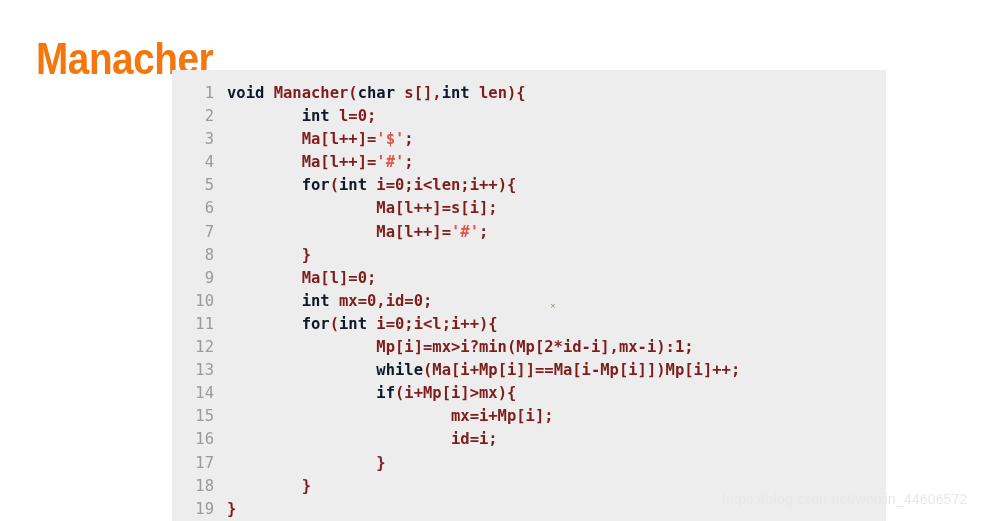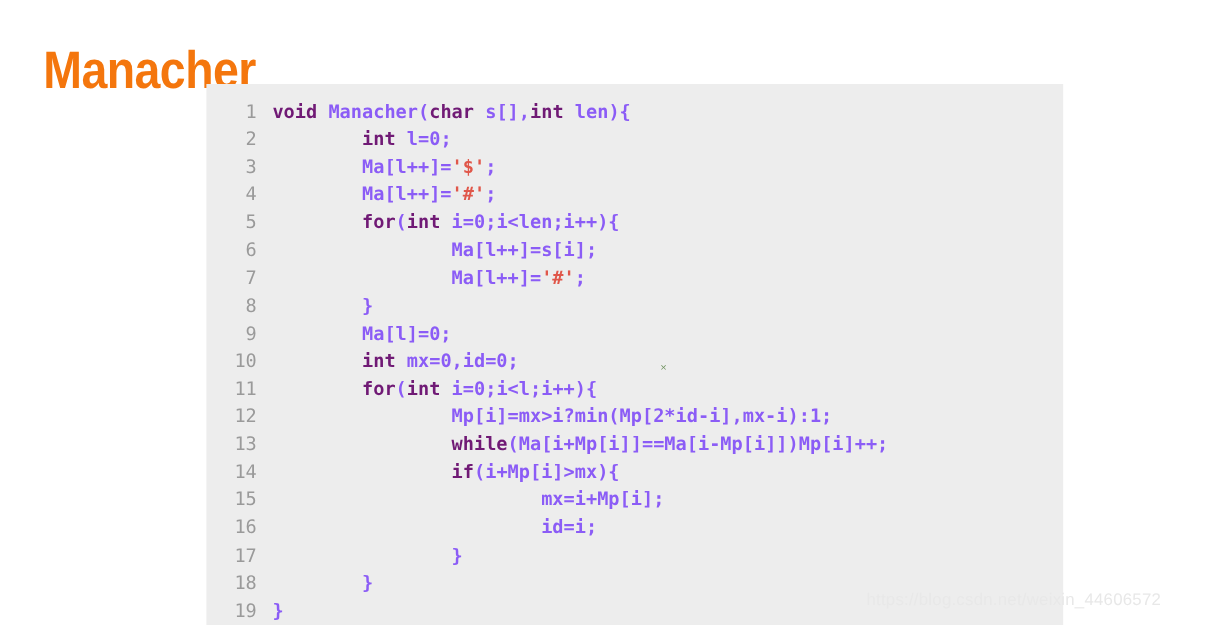--- a/index.html
+++ b/index.html
@@ -66,22 +66,22 @@
     text-align: right;
     color: #9a9a9a;
     font-weight: normal;
     font-family: "DejaVu Sans Mono", "Liberation Mono", monospace;
     font-size: 15.5px;
     margin-right: 13px;
     vertical-align: baseline;
     user-select: none;
   }
 
-  .src { color: #8b5cf6; }
-  .kw  { color: #701a75; }
+  .src { color: #7f1d1d; }
+  .kw  { color: #0f172a; }
   .str { color: #e0574a; }
 
   
   #watermark {
     position: absolute;
     left: 722px;
     top: 490px;
     font-family: "Liberation Sans", sans-serif;
     font-size: 14px;
     line-height: 18px;

